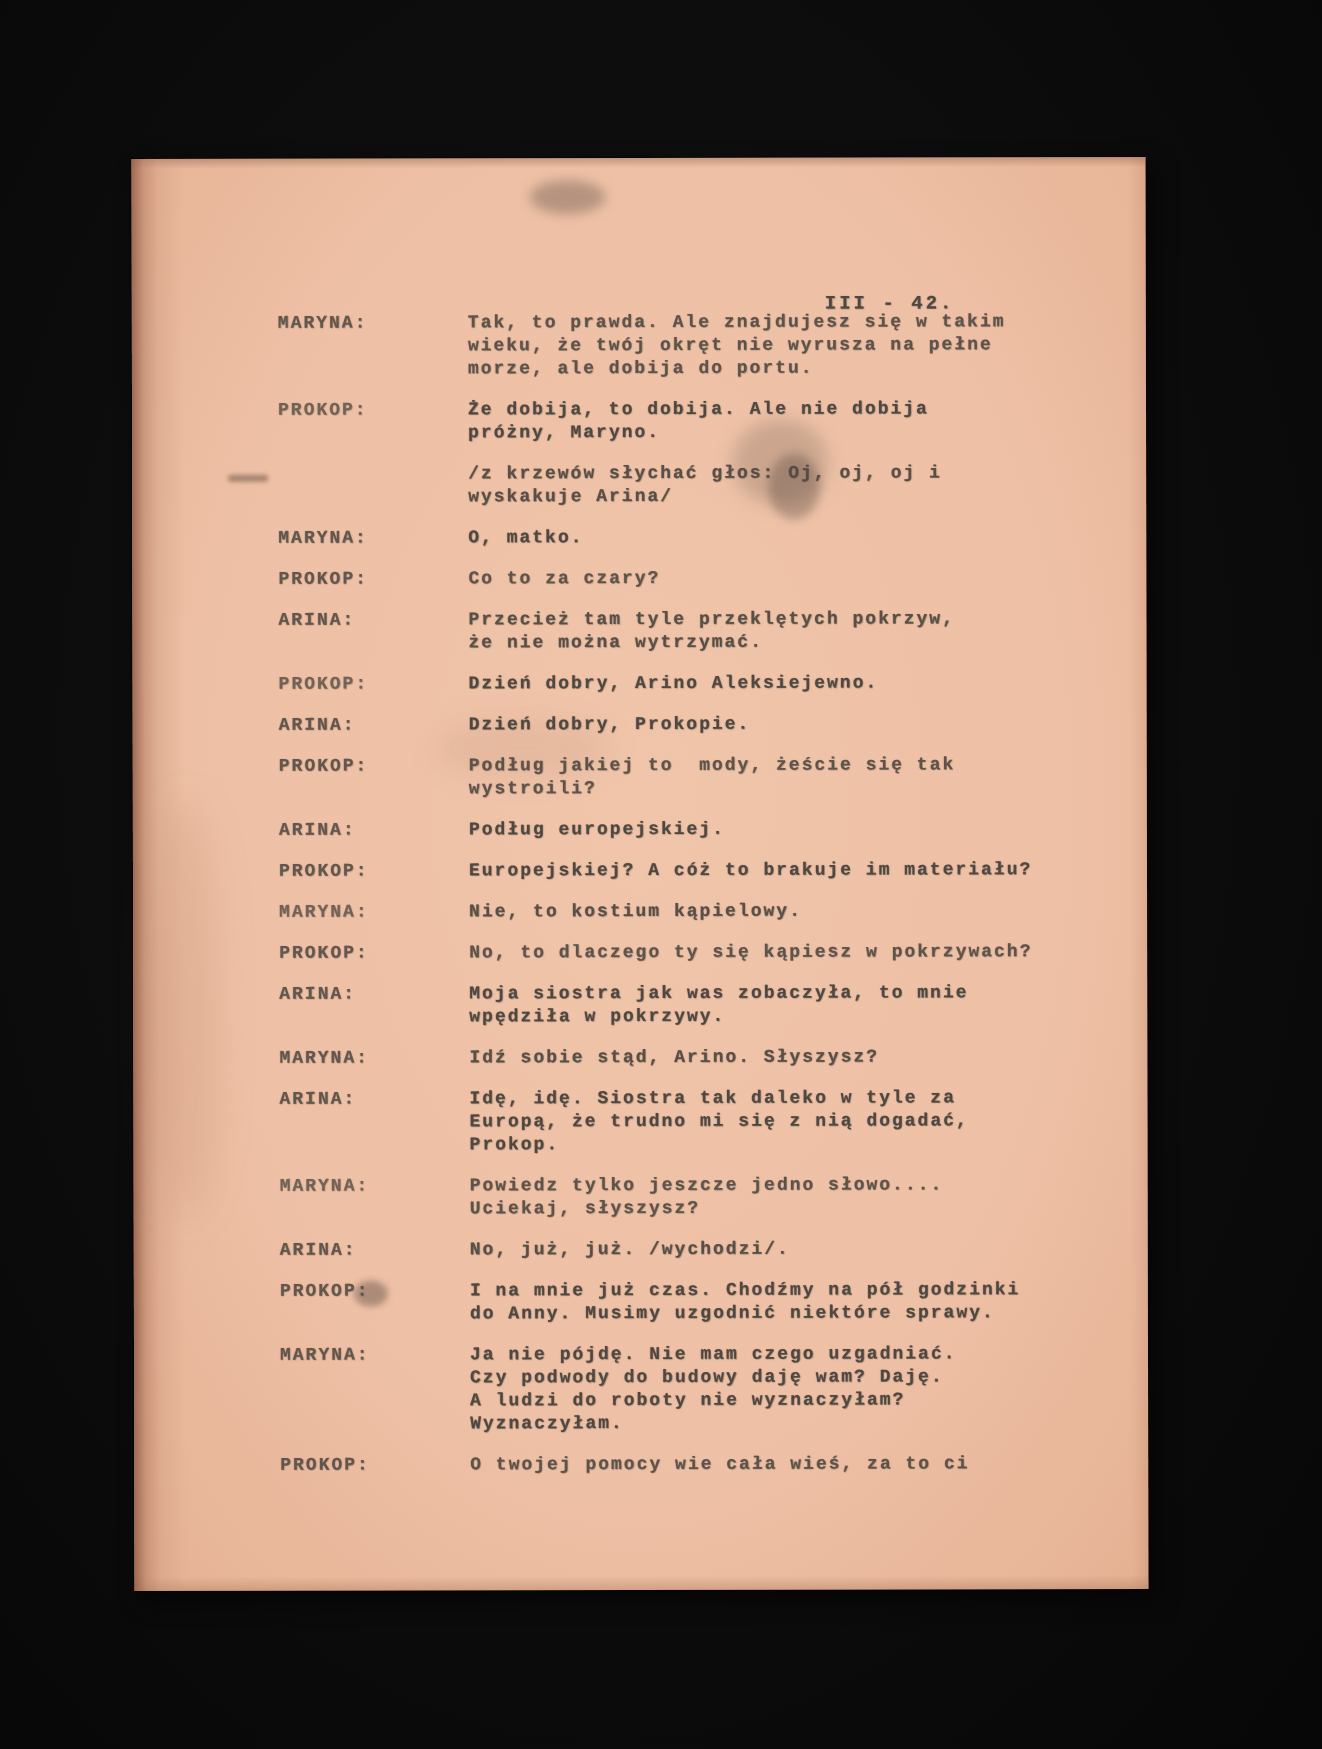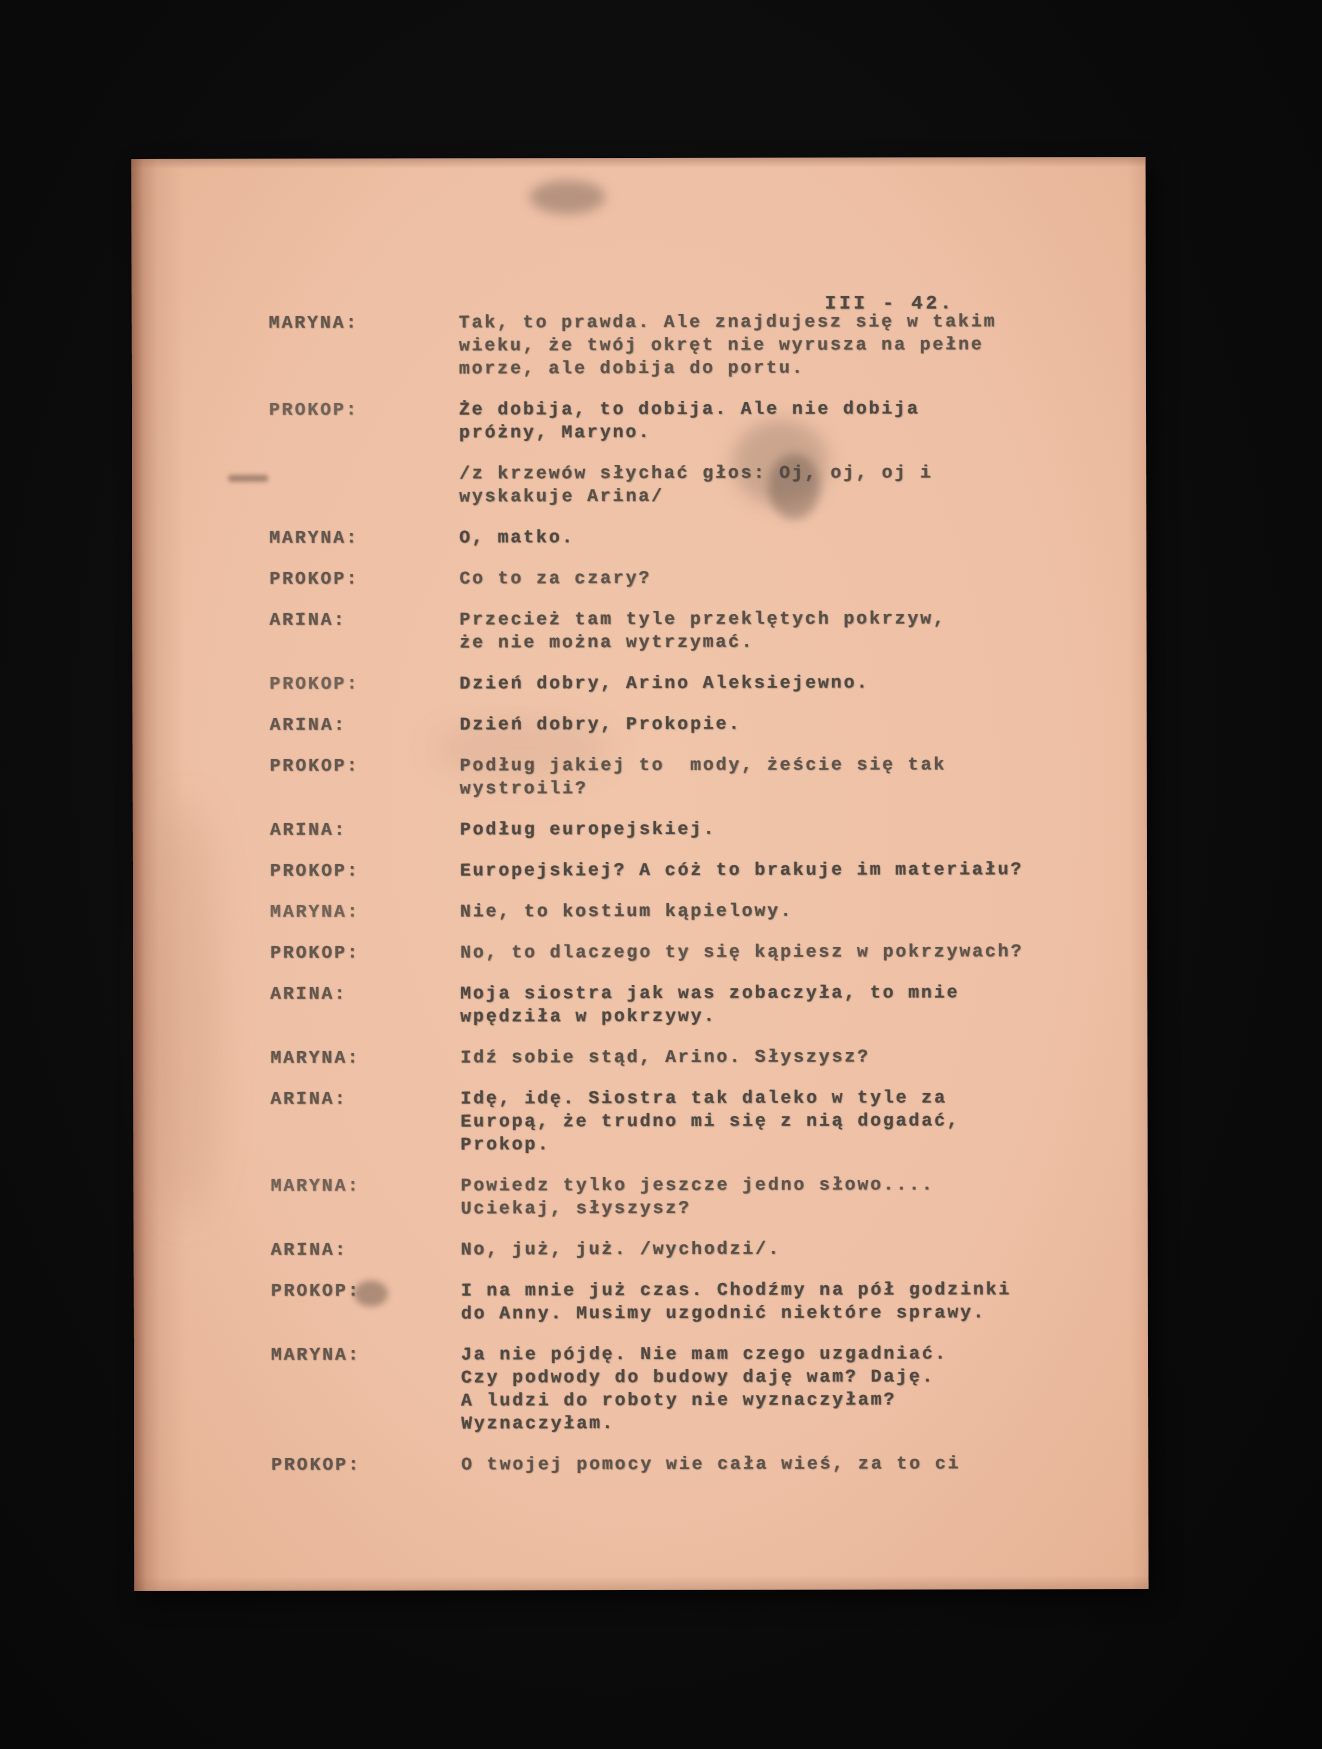--- a/index.html
+++ b/index.html
@@ -30,21 +30,21 @@
     text-shadow: 0.6px 0.6px 1.1px rgba(82,72,62,0.55), -0.5px 0 1px rgba(82,72,62,0.3);
   }
   .page-number {
     position: absolute; left: 693px; top: 92px;
     font-size: 19px; letter-spacing: 3px; margin-top: 43px;
   }
   .dialogue {
     position: absolute; left: 137px; top: 153px; right: 30px;
   }
   .row { display: flex; margin-bottom: 18px; }
-  .speaker { width: 190px; flex: none; opacity: 0.88; }
+  .speaker { width: 190px; flex: none; opacity: 0.88; margin-left: 9px; }
   .text { white-space: pre-wrap; flex: 1; }
   
   .row:nth-child(3n)   .text { opacity: 0.94; }
   .row:nth-child(4n+1) .text { opacity: 0.90; }
   .row:nth-child(5n+2) .speaker { opacity: 0.78; }
   .stain { position: absolute; border-radius: 50%; pointer-events: none; }
   .stain-smudge-top   { left: 398px; top: 22px;  width: 76px; height: 34px; background: rgba(72,62,55,0.34); filter: blur(6px); }
   .stain-smudge-right { left: 600px; top: 262px; width: 96px; height: 86px; background: rgba(96,78,66,0.25); filter: blur(9px); }
   .stain-thumbprint   { left: 636px; top: 296px; width: 52px; height: 66px; background: rgba(62,52,46,0.30); filter: blur(5px); }
   .stain-dash-left    { left: 96px;  top: 316px; width: 40px; height: 7px;  background: rgba(95,72,60,0.5);  filter: blur(2px); border-radius: 3px; }

